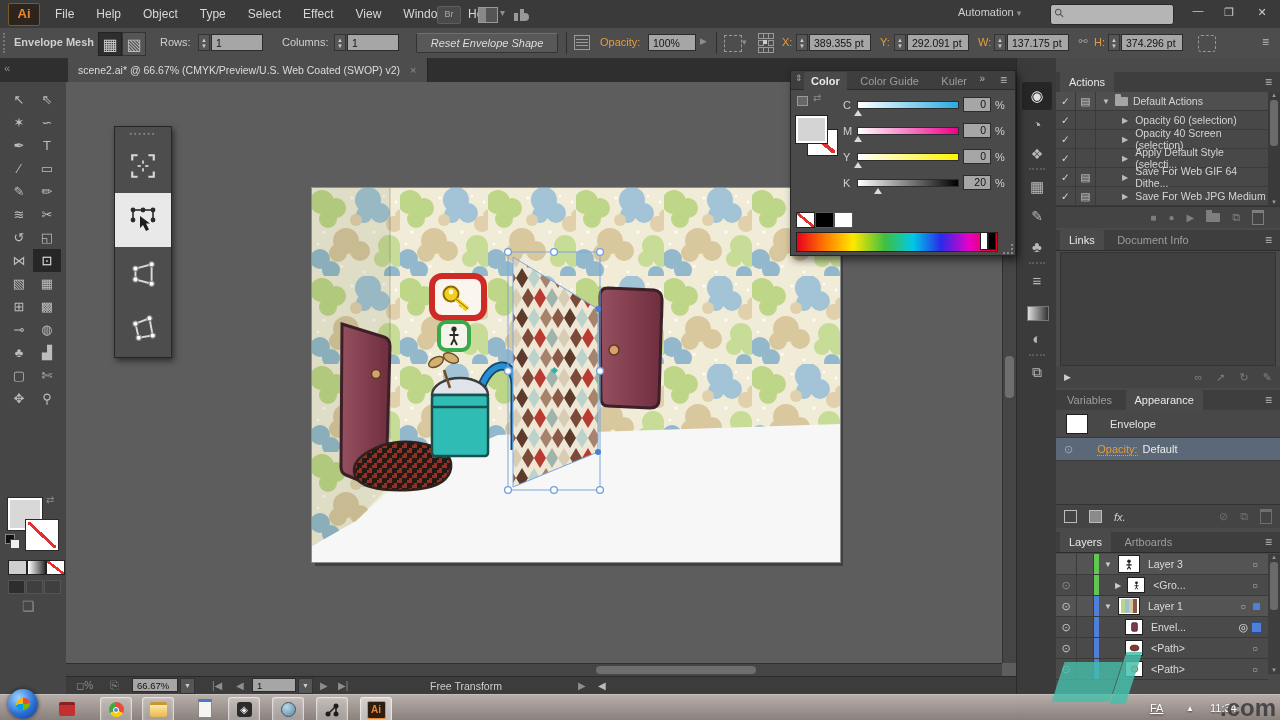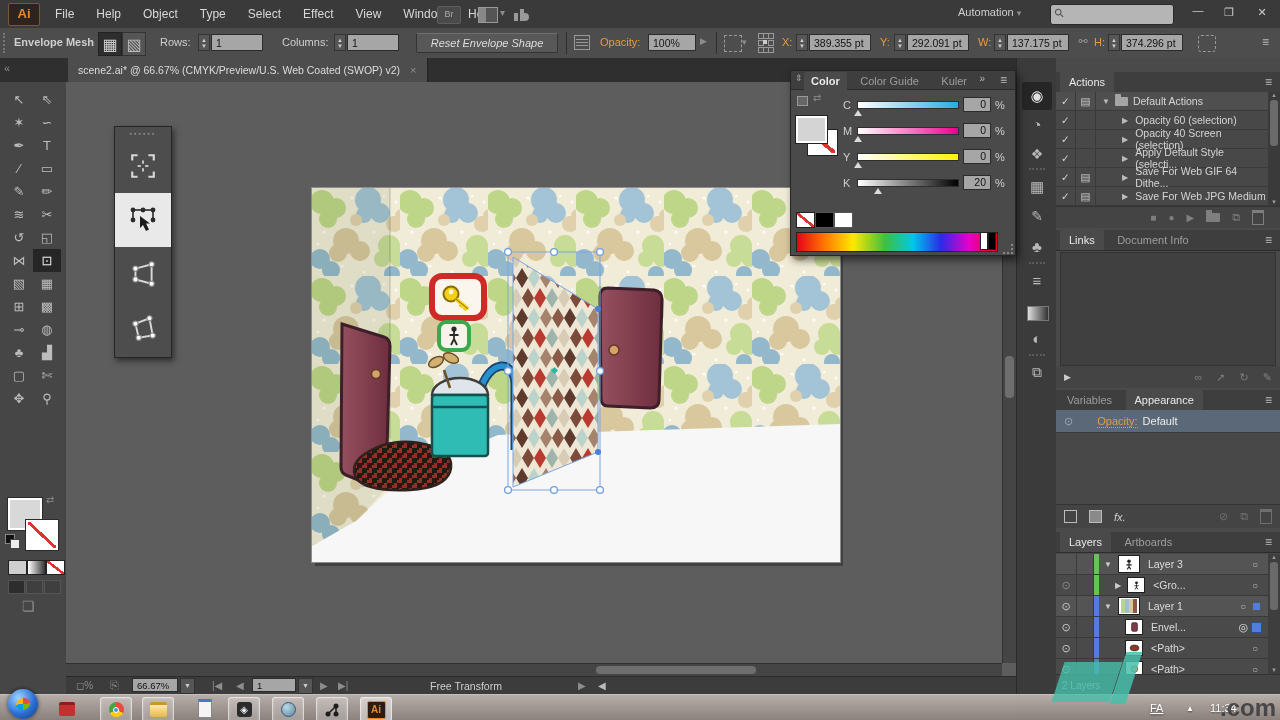--- a/index.html
+++ b/index.html
@@ -538,20 +538,24 @@
       <span style="margin-right:14px;font-size:11px;">↻</span>
       <span style="font-size:11px;">✎</span>
     </div>
 
     <div class="ab phead" style="left:0;top:332px;width:224px;height:20px;">
       <span class="panel-tab" style="margin-left:2px;">Variables</span>
       <span class="panel-tab on">Appearance</span>
       <span class="ab pmenu" style="right:8px;top:3px;">≡</span>
     </div>
     <div class="ab" style="left:0;top:352px;width:224px;height:94px;background:#484848;">
+      <div style="height:27px;border-bottom:1px solid #3a3a3a;display:flex;align-items:center;">
+        <div style="width:20px;height:18px;background:#fff;border:1px solid #1e1e1e;margin-left:10px;flex:none;"></div>
+        <span style="margin-left:22px;font-size:11px;color:#e3e3e3;">Envelope</span>
+      </div>
       <div style="height:22px;border-bottom:1px solid #3a3a3a;display:flex;align-items:center;background:#5b6877;">
         <span style="margin-left:8px;color:#9ca8b4;font-size:11px;">⊙</span>
         <span style="margin-left:24px;font-size:11px;color:#e49c3e;border-bottom:1px dotted #e49c3e;">Opacity:</span>
         <span style="margin-left:5px;font-size:11px;color:#ececec;">Default</span>
       </div>
     </div>
     <div class="ab" style="left:0;top:446px;width:224px;height:24px;background:#444;border-top:1px solid #333;display:flex;align-items:center;color:#9a9a9a;padding:0 8px;box-sizing:border-box;gap:12px;">
       <div style="width:11px;height:11px;border:1px solid #bbb;"></div>
       <div style="width:11px;height:11px;border:1px solid #bbb;background:#8a8a8a;"></div>
       <span style="font-style:italic;font-size:11px;color:#cfcfcf;">fx.</span>
@@ -654,23 +658,20 @@
           </div>
         <span style="margin-left:8px;">&lt;Path&gt;</span>
         <span style="position:absolute;right:10px;color:#b8b8b8;font-size:10px;">○</span>
       </div>
     </div>
     <div class="ab" style="left:212px;top:496px;width:12px;height:120px;background:#3e3e3e;">
       <div style="color:#999;font-size:6px;text-align:center;">▲</div>
       <div style="margin:2px auto;width:8px;height:48px;background:#6a6a6a;border-radius:3px;"></div>
       <div style="color:#999;font-size:6px;text-align:center;position:absolute;bottom:1px;width:100%;">▼</div>
     </div>
-    <div class="ab" style="left:0;top:616px;width:224px;height:20px;background:#444;border-top:1px solid #333;display:flex;align-items:center;">
-      <span style="margin-left:6px;font-size:10px;color:#c0c0c0;">2 Layers</span>
-    </div>
   </div>
 
   <div class="ab" style="left:790px;top:70px;width:224px;height:184px;background:#4a4a4a;border:1px solid #262626;box-shadow:3px 4px 8px rgba(0,0,0,.55);z-index:40;">
     <div class="phead" style="height:18px;position:relative;">
       <span style="position:absolute;left:4px;top:2px;font-size:9px;color:#aaa;">⇕</span>
       <span class="panel-tab on" style="margin-left:13px;line-height:18px;padding:0 7px;font-weight:bold;">Color</span>
       <span class="panel-tab" style="line-height:18px;">Color Guide</span>
       <span class="panel-tab" style="line-height:18px;">Kuler</span>
       <span style="position:absolute;right:30px;top:2px;color:#bbb;font-size:10px;">»</span>
       <span style="position:absolute;right:8px;top:2px;" class="pmenu">≡</span>

